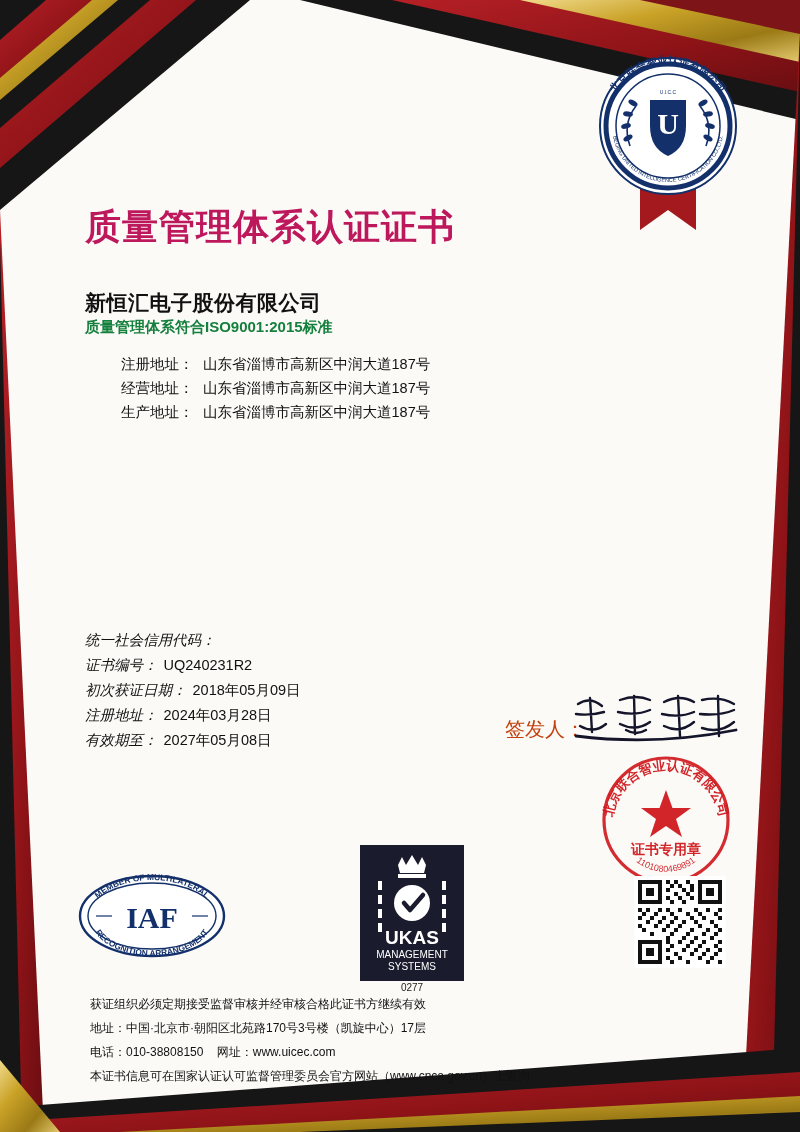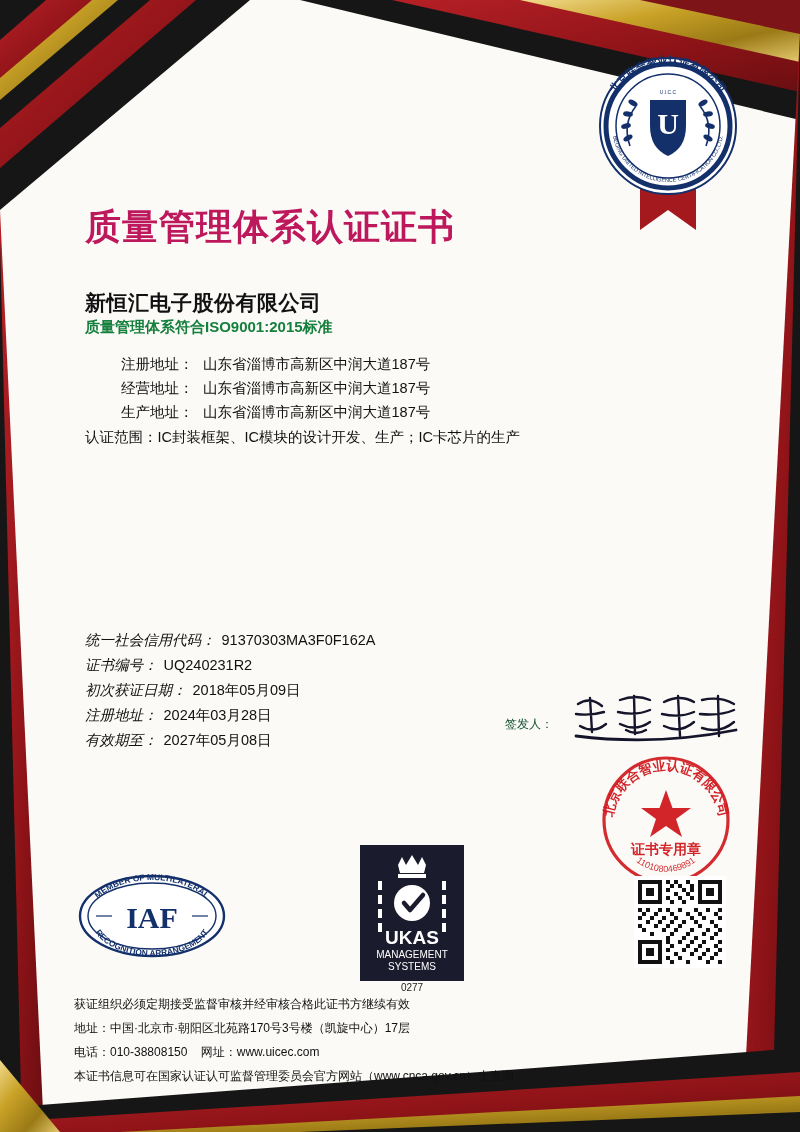--- a/index.html
+++ b/index.html
@@ -97,22 +97,22 @@
     line-height: 25px;
   }
   .details .row { display: flex; }
   .details .lbl { white-space: nowrap; font-style: italic; }
   .details .val { margin-left: 6px; }
 
   .signer {
     position: absolute;
     left: 505px;
     top: 716px;
-    font-size: 12px;
-    color: #14532d;
+    font-size: 20px;
+    color: #c2410c;
   }
   .signature {
     position: absolute;
     left: 572px;
     top: 690px;
     width: 170px;
     height: 52px;
   }
   .signature svg { display:block; }
 
@@ -171,21 +171,21 @@
   
   .footer {
     position: absolute;
     left: 74px;
     top: 992px;
     width: 660px;
     font-size: 12px;
     color: #111;
     line-height: 24px;
   }
-  .footer div { white-space: nowrap; }
+  .footer div { white-space: nowrap; margin-left: 16px; }
   .footer .u { text-decoration: none; }
 </style>
 </head>
 <body>
 
 <div class="page">
 
   <div class="ribbon-layer">
     <svg viewBox="0 0 800 1132" xmlns="http://www.w3.org/2000/svg">
       <defs>
@@ -291,28 +291,24 @@
       <div class="addr-row">
         <span class="lbl">经营地址：</span>
         <span class="val">山东省淄博市高新区中润大道187号</span>
       </div>
       <div class="addr-row">
         <span class="lbl">生产地址：</span>
         <span class="val">山东省淄博市高新区中润大道187号</span>
       </div>
     </div>
 
-    <div class="scope">
-      <span class="lbl">认证范围：</span><span class="val">IC封装框架、IC模块的设计开发、生产；IC卡芯片的生产</span>
-    </div>
 
     <div class="details">
       <div class="row">
         <span class="lbl">统一社会信用代码：</span>
-        <span class="val">91370303MA3F0F162A</span>
       </div>
       <div class="row">
         <span class="lbl">证书编号：</span>
         <span class="val">UQ240231R2</span>
       </div>
       <div class="row">
         <span class="lbl">初次获证日期：</span>
         <span class="val">2018年05月09日</span>
       </div>
       <div class="row">

